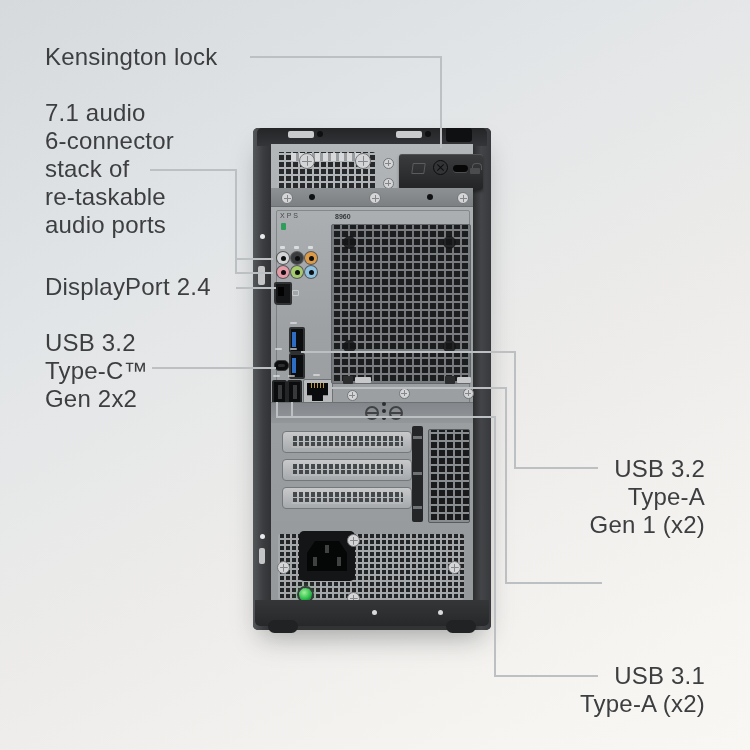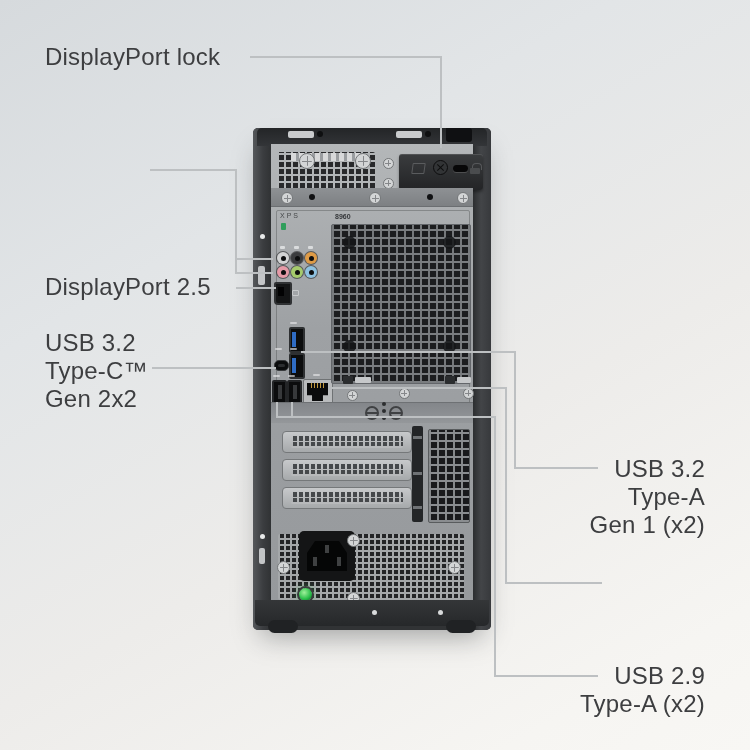--- a/index.html
+++ b/index.html
@@ -262,24 +262,29 @@
   <div class="cl h" style="left:331px;top:387px;width:176px;"></div>
   <div class="cl v" style="left:505px;top:387px;height:197px;"></div>
   <div class="cl h" style="left:505px;top:582px;width:97px;"></div>
 
   <div class="cl v" style="left:276px;top:402px;height:16px;"></div>
   <div class="cl v" style="left:291px;top:402px;height:16px;"></div>
   <div class="cl h" style="left:276px;top:416px;width:220px;"></div>
   <div class="cl v" style="left:494px;top:416px;height:261px;"></div>
   <div class="cl h" style="left:494px;top:675px;width:104px;"></div>
 
-  <div class="label label-left" style="top:43px;">DisplayPort lock</div>
-  <div class="label label-left" style="top:273px;">DisplayPort 2.5</div>
+  <div class="label label-left" style="top:43px;">Kensington lock</div>
+  <div class="label label-left" style="top:99px;">7.1 audio
+6-connector
+stack of
+re-taskable
+audio ports</div>
+  <div class="label label-left" style="top:273px;">DisplayPort 2.4</div>
   <div class="label label-left" style="top:329px;">USB 3.2
 Type-C™
 Gen 2x2</div>
   <div class="label label-right" style="top:455px;">USB 3.2
 Type-A
 Gen 1 (x2)</div>
-  <div class="label label-right" style="top:662px;">USB 2.9
+  <div class="label label-right" style="top:662px;">USB 3.1
 Type-A (x2)</div>
 
 </div>
 
 </body></html>

